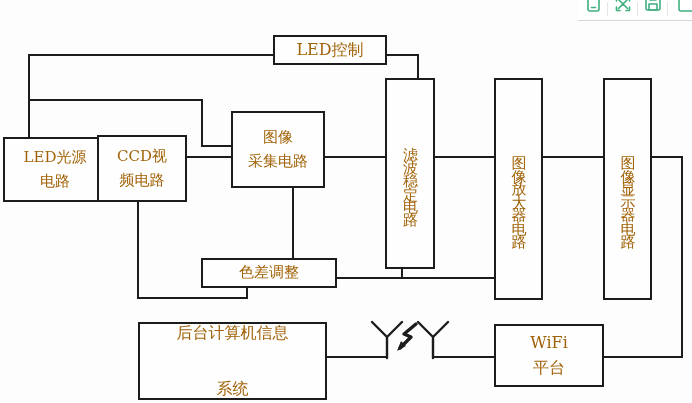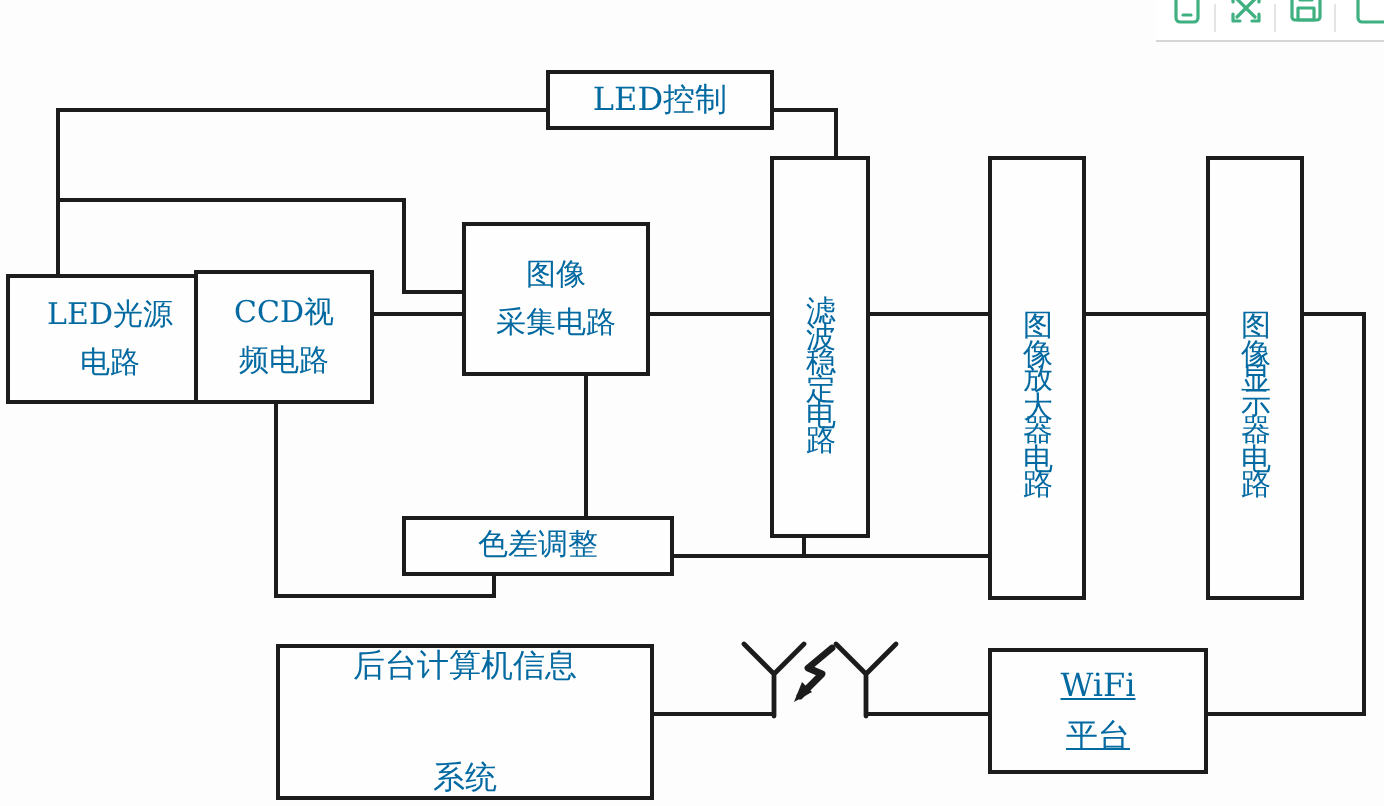--- a/index.html
+++ b/index.html
@@ -1,18 +1,18 @@
 <!DOCTYPE html>
 <html><head>
 <meta charset="utf-8">
 <style>
   html,body{margin:0;padding:0;background:#ffffff;}
   #stage{
     position:relative;width:692px;height:403px;background:#fdfdfd;
-    font-family:"DejaVu Serif","Liberation Serif",serif;color:#0369a1;overflow:hidden;
+    font-family:"DejaVu Serif","Liberation Serif",serif;color:#a16207;overflow:hidden;
   }
   
   .blk{
     position:absolute;background:#fefefe;border:2px solid #1c1c1c;
     display:flex;flex-direction:column;align-items:center;justify-content:center;
     box-sizing:border-box;text-align:center;
   }
   .blk .t{font-size:15px;line-height:1.55;white-space:nowrap;}
   .blk .t.big{font-size:16px;}
   .vlabel{
@@ -100,21 +100,21 @@
 
   <div class="blk" style="left:201px;top:258px;width:136px;height:30px;text-align:right;">
     <span class="t">色差调整</span>
   </div>
 
   <div class="blk" style="left:138px;top:322px;width:189px;height:78px;gap:31px;">
     <span class="t big">后台计算机信息</span>
     <span class="t big">系统</span>
   </div>
 
-  <div class="blk" style="left:494px;top:324px;width:110px;height:63px;text-decoration:underline;">
+  <div class="blk" style="left:494px;top:324px;width:110px;height:63px;">
     <span class="t big">WiFi</span>
     <span class="t big">平台</span>
   </div>
 
   <div id="toolbar">
     <div class="tool-cell">
       <svg width="20" height="20" viewBox="0 0 20 20">
         <rect class="grn" x="5" y="0" width="11" height="17" rx="2"></rect>
         <line class="grn" x1="8.5" y1="13.5" x2="12.5" y2="13.5"></line>
       </svg>

